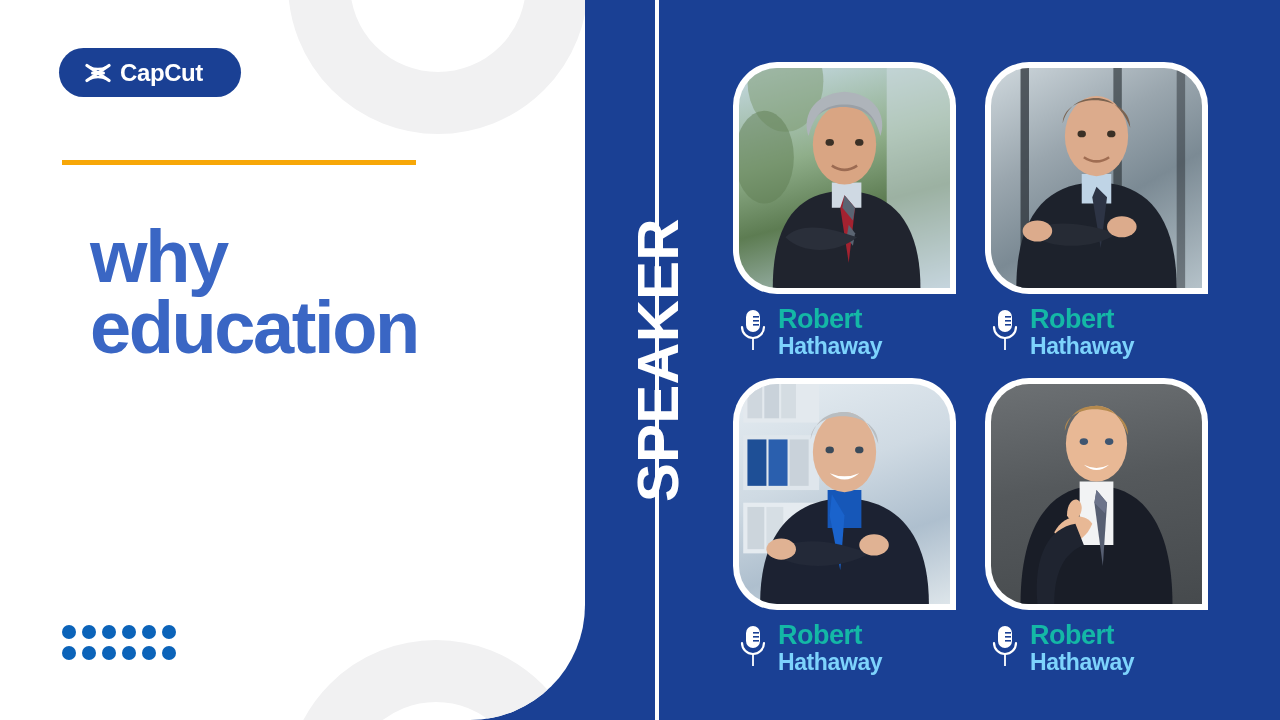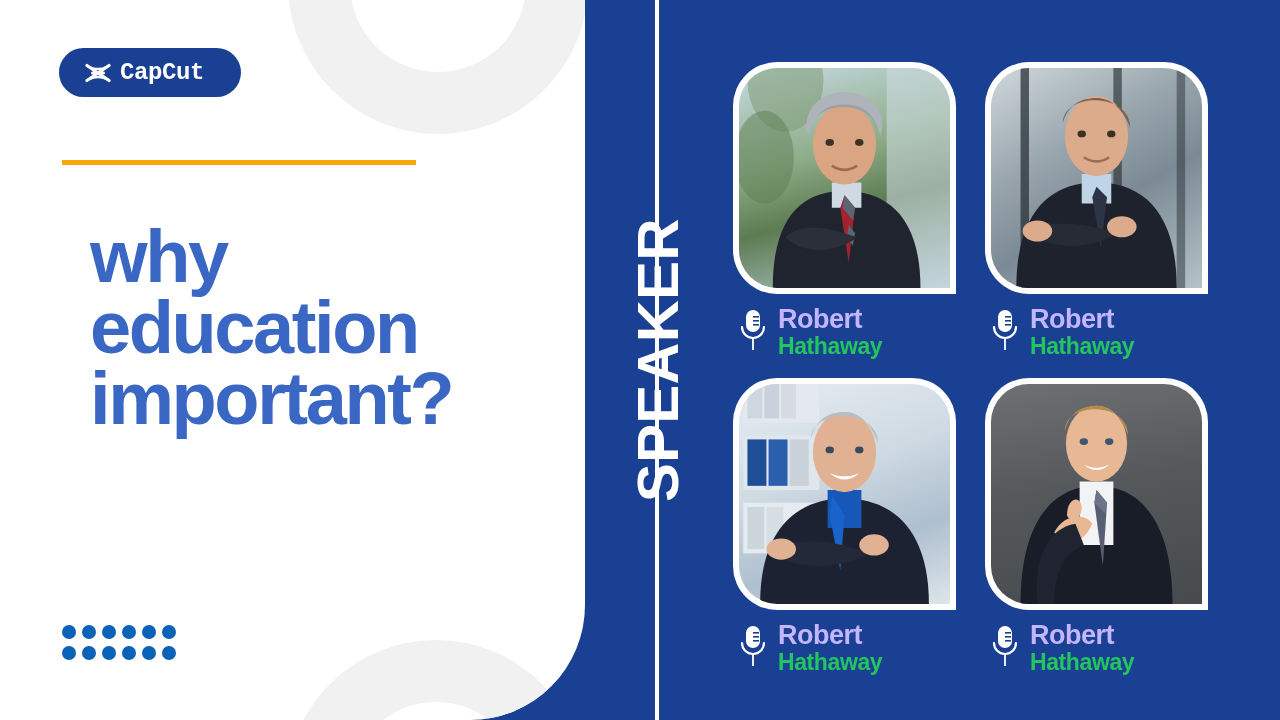--- a/index.html
+++ b/index.html
@@ -43,21 +43,20 @@
     display:flex; align-items:center;
     gap:9px; padding-left:26px;
     z-index:5;
   }
   #capcut-mark { width:26px; height:20px; display:block; }
   #logo-text {
     color:#ffffff;
     font-size:24px;
     font-weight:bold;
     letter-spacing:-0.4px;
-    font-family:Liberation Mono, monospace;
   }
 
   
   #subtitle-wrap { position:absolute; left:62px; top:148px; z-index:5; }
   #subtitle {
     color:#f7a707;
     font-size:36px;
     font-weight:bold;
     letter-spacing:-0.6px;
     line-height:1;
@@ -141,25 +140,25 @@
 
   .speaker-name-row {
     display:flex; align-items:center;
     gap:11px;
     margin-top:12px;
     padding-left:6px;
   }
   .mic-icon { width:28px; height:44px; flex:0 0 28px; }
   .name-block { line-height:1.0; }
   .name-first {
-    color:#c4b5fd; font-size:27px; font-weight:bold;
+    color:#14b8a6; font-size:27px; font-weight:bold;
     letter-spacing:-0.5px; display:block;
   }
   .name-last {
-    color:#22c55e; font-size:23px; font-weight:bold;
+    color:#7dd3fc; font-size:23px; font-weight:bold;
     letter-spacing:-0.4px; display:block; margin-top:2px;
   }
 
   
   .bg-a { background:linear-gradient(165deg,#c7dbe6 0%,#8fae8a 38%,#5d7c52 62%,#b9ccd6 100%); }
   .bg-b { background:linear-gradient(150deg,#cfd8dd 0%,#9aa6ae 35%,#7b8a94 60%,#b5c2c9 100%); }
   .bg-c { background:linear-gradient(160deg,#e6edf2 0%,#cfdae3 40%,#aebfce 70%,#dde5ea 100%); }
   .bg-d { background:linear-gradient(170deg,#6d7174 0%,#55595c 45%,#464a4d 100%); }
 </style>
 </head>
@@ -182,21 +181,20 @@
   <span id="logo-text">CapCut</span>
 </div>
 
 <div id="subtitle-wrap">
   <div id="subtitle-rule"></div>
 </div>
 
 <div id="headline">
   <div class="headline-line">why</div>
   <div class="headline-line">education</div>
-  <div class="headline-line">important?</div>
 </div>
 
 <div id="dot-grid">
   <span class="dot"></span>
   <span class="dot"></span>
   <span class="dot"></span>
   <span class="dot"></span>
   <span class="dot"></span>
   <span class="dot"></span>
   <span class="dot"></span>

